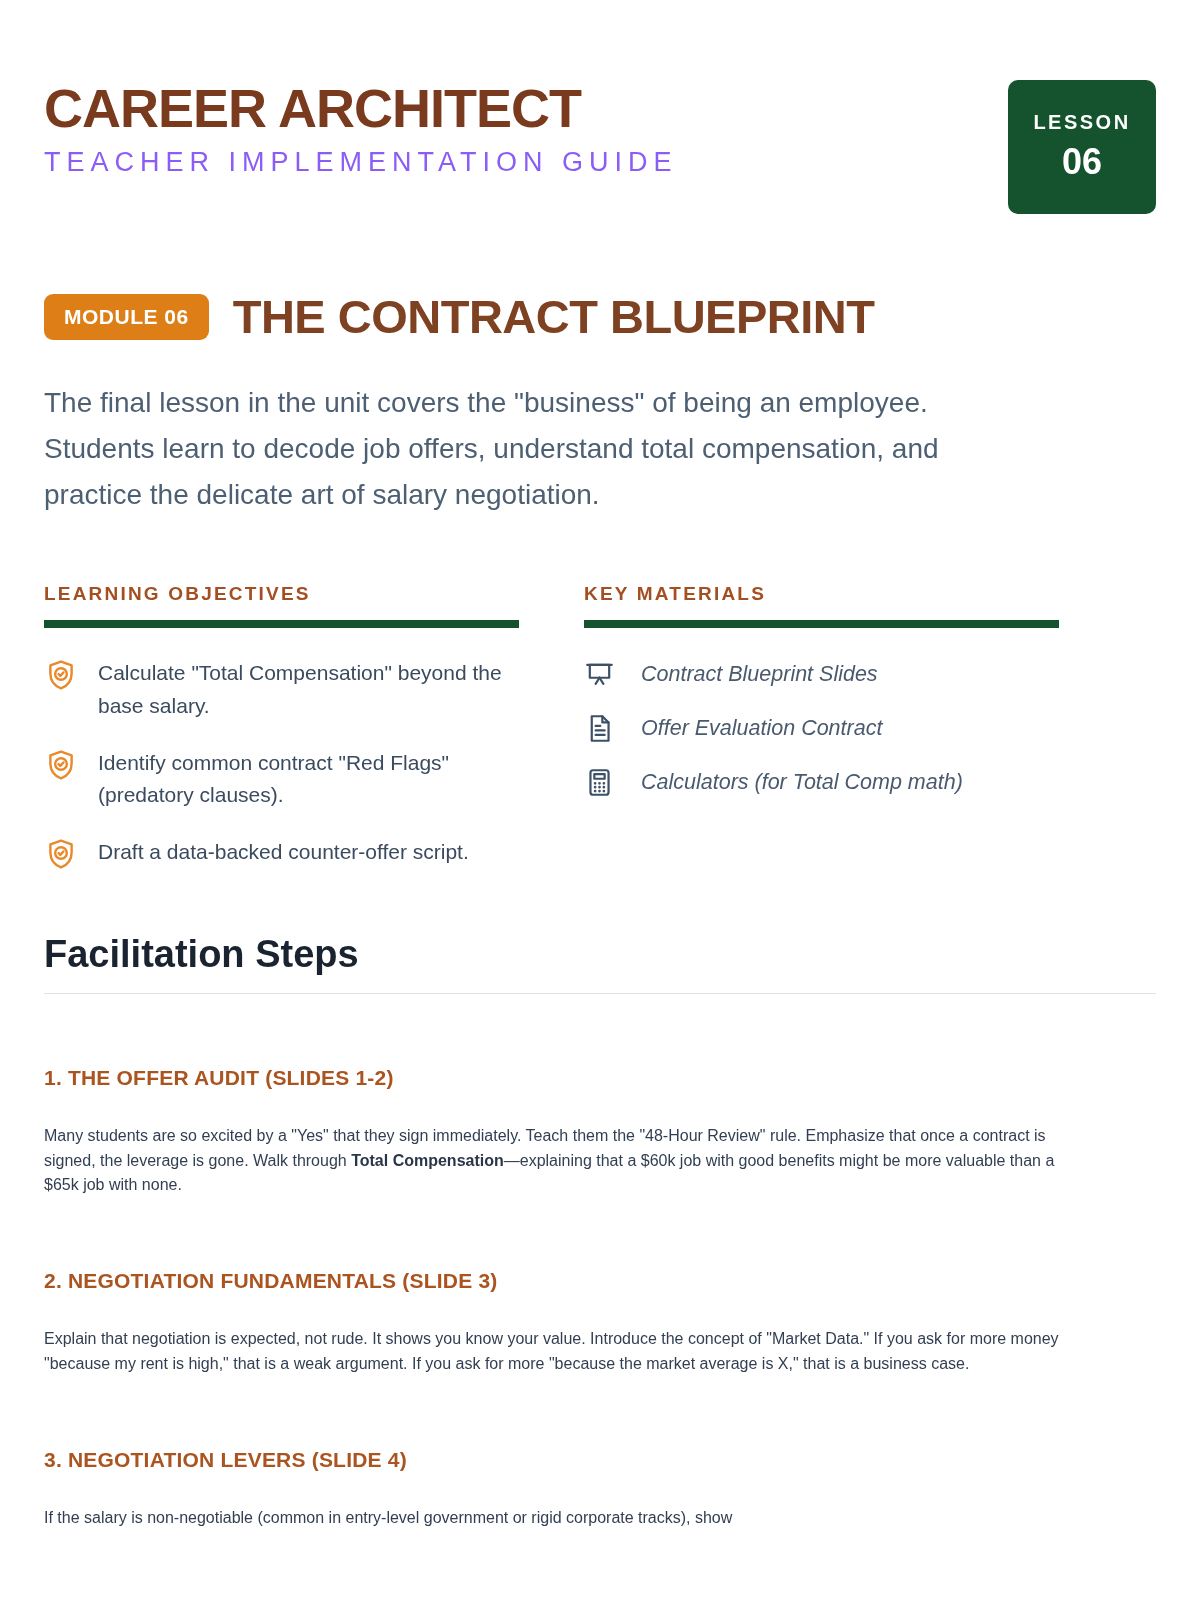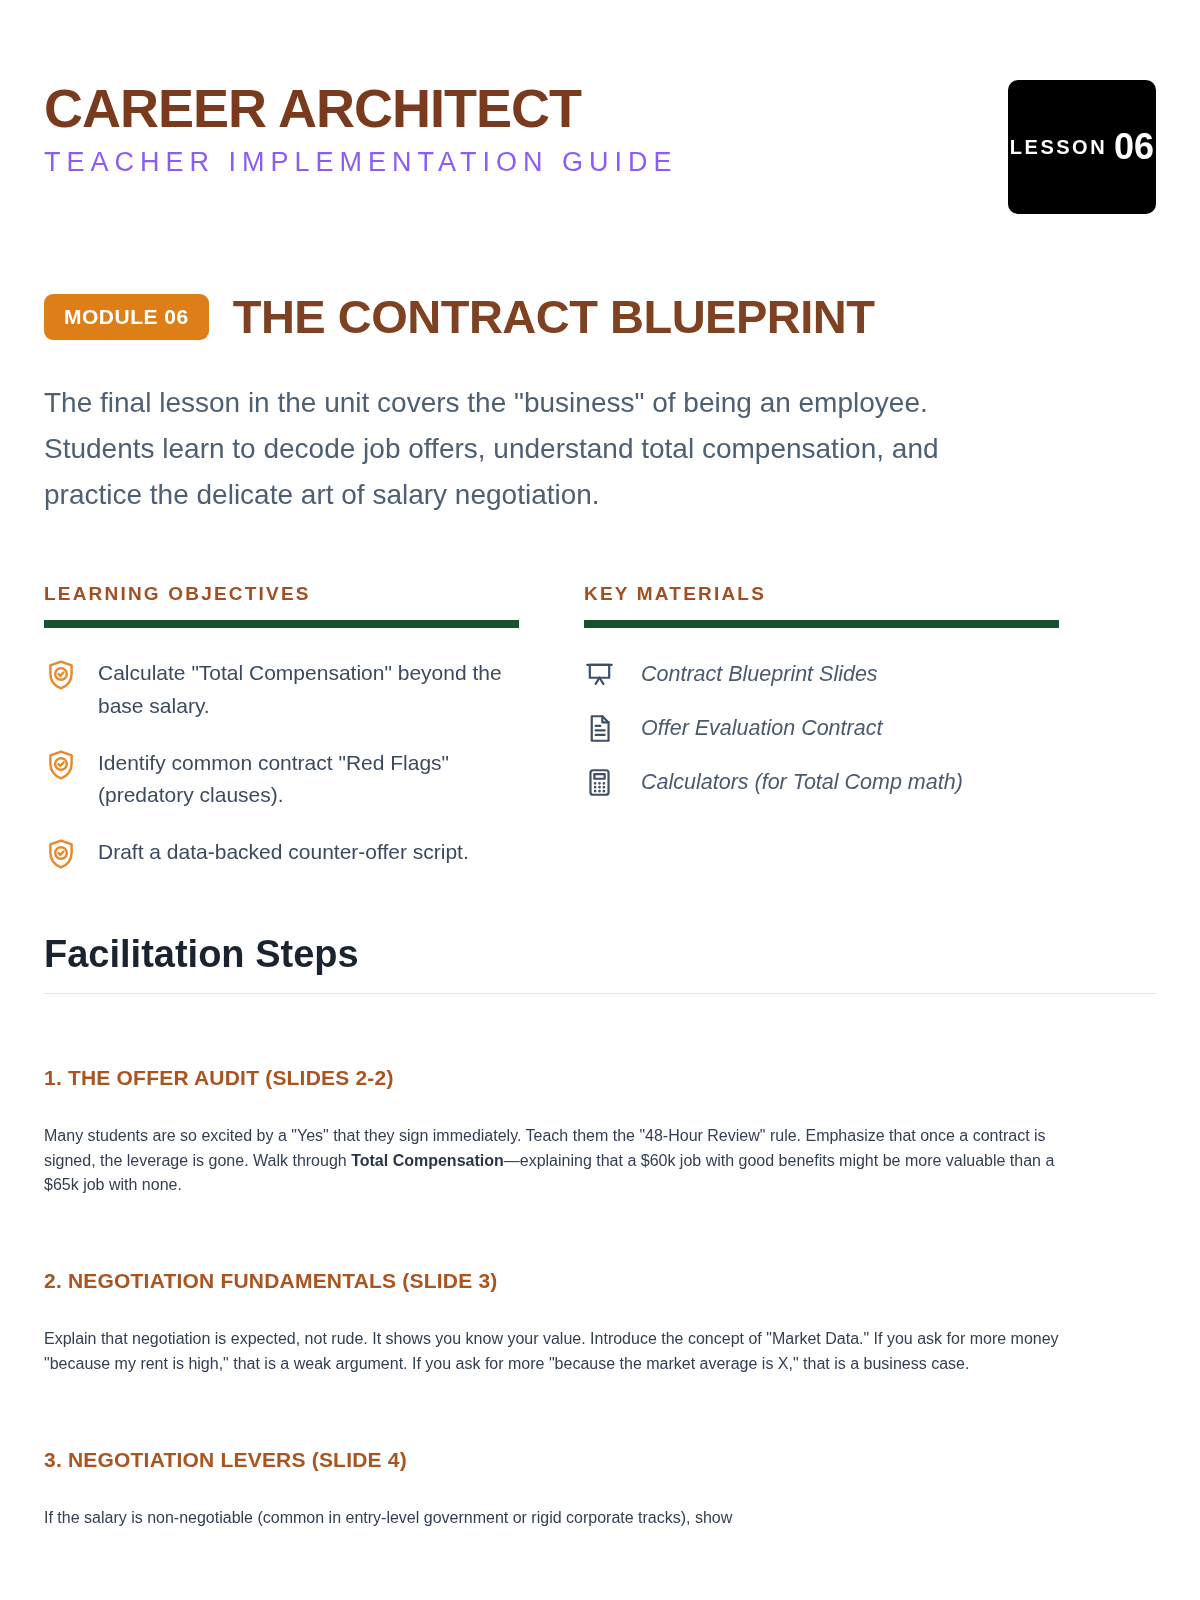--- a/index.html
+++ b/index.html
@@ -13,22 +13,22 @@
   
   .header { display:flex; justify-content:space-between; align-items:flex-start; padding-top:80px; }
   .brand-title {
     font-size:54px; font-weight:800; letter-spacing:-1px; line-height:1.05;
     color:#7a3a1e;
   }
   .brand-subtitle {
     margin-top:10px; font-size:27px; font-weight:400; letter-spacing:6px; color:#8b5cf6;
   }
   .lesson-badge {
-    flex:0 0 auto; width:148px; height:134px; background:#000000; border-radius:10px;
-    display:flex; flex-direction:row; align-items:center; justify-content:center; gap:7px;
+    flex:0 0 auto; width:148px; height:134px; background:#14532d; border-radius:10px;
+    display:flex; flex-direction:column; align-items:center; justify-content:center; gap:7px;
     color:#ffffff;
   }
   .lesson-badge .lb-label { font-size:20px; font-weight:700; letter-spacing:2.5px; }
   .lesson-badge .lb-num   { font-size:36px; font-weight:700; }
 
   
   .module-row { display:flex; align-items:center; gap:24px; margin-top:75px; }
   .module-badge {
     background:#dd7e17; color:#ffffff; font-weight:700; font-size:21px;
     padding:11px 20px; border-radius:9px; letter-spacing:0.5px;
@@ -178,21 +178,21 @@
 
       </div>
     </div>
 
   </div>
 
   <h2 class="fac-heading">Facilitation Steps</h2>
   <hr class="fac-rule">
 
   <div class="step">
-    <div class="step-heading">1. THE OFFER AUDIT (SLIDES 2-2)</div>
+    <div class="step-heading">1. THE OFFER AUDIT (SLIDES 1-2)</div>
     <p class="step-para"><span>Many students are so excited by a "Yes" that they sign immediately. Teach them the "48-Hour Review" rule. Emphasize that once a contract is signed, the leverage is gone. Walk through </span><span class="b">Total Compensation</span><span>—explaining that a $60k job with good benefits might be more valuable than a $65k job with none.</span></p>
   </div>
 
   <div class="step">
     <div class="step-heading">2. NEGOTIATION FUNDAMENTALS (SLIDE 3)</div>
     <p class="step-para"><span>Explain that negotiation is expected, not rude. It shows you know your value. Introduce the concept of "Market Data." If you ask for more money "because my rent is high," that is a weak argument. If you ask for more "because the market average is X," that is a business case.</span></p>
   </div>
 
   <div class="step">
     <div class="step-heading">3. NEGOTIATION LEVERS (SLIDE 4)</div>

